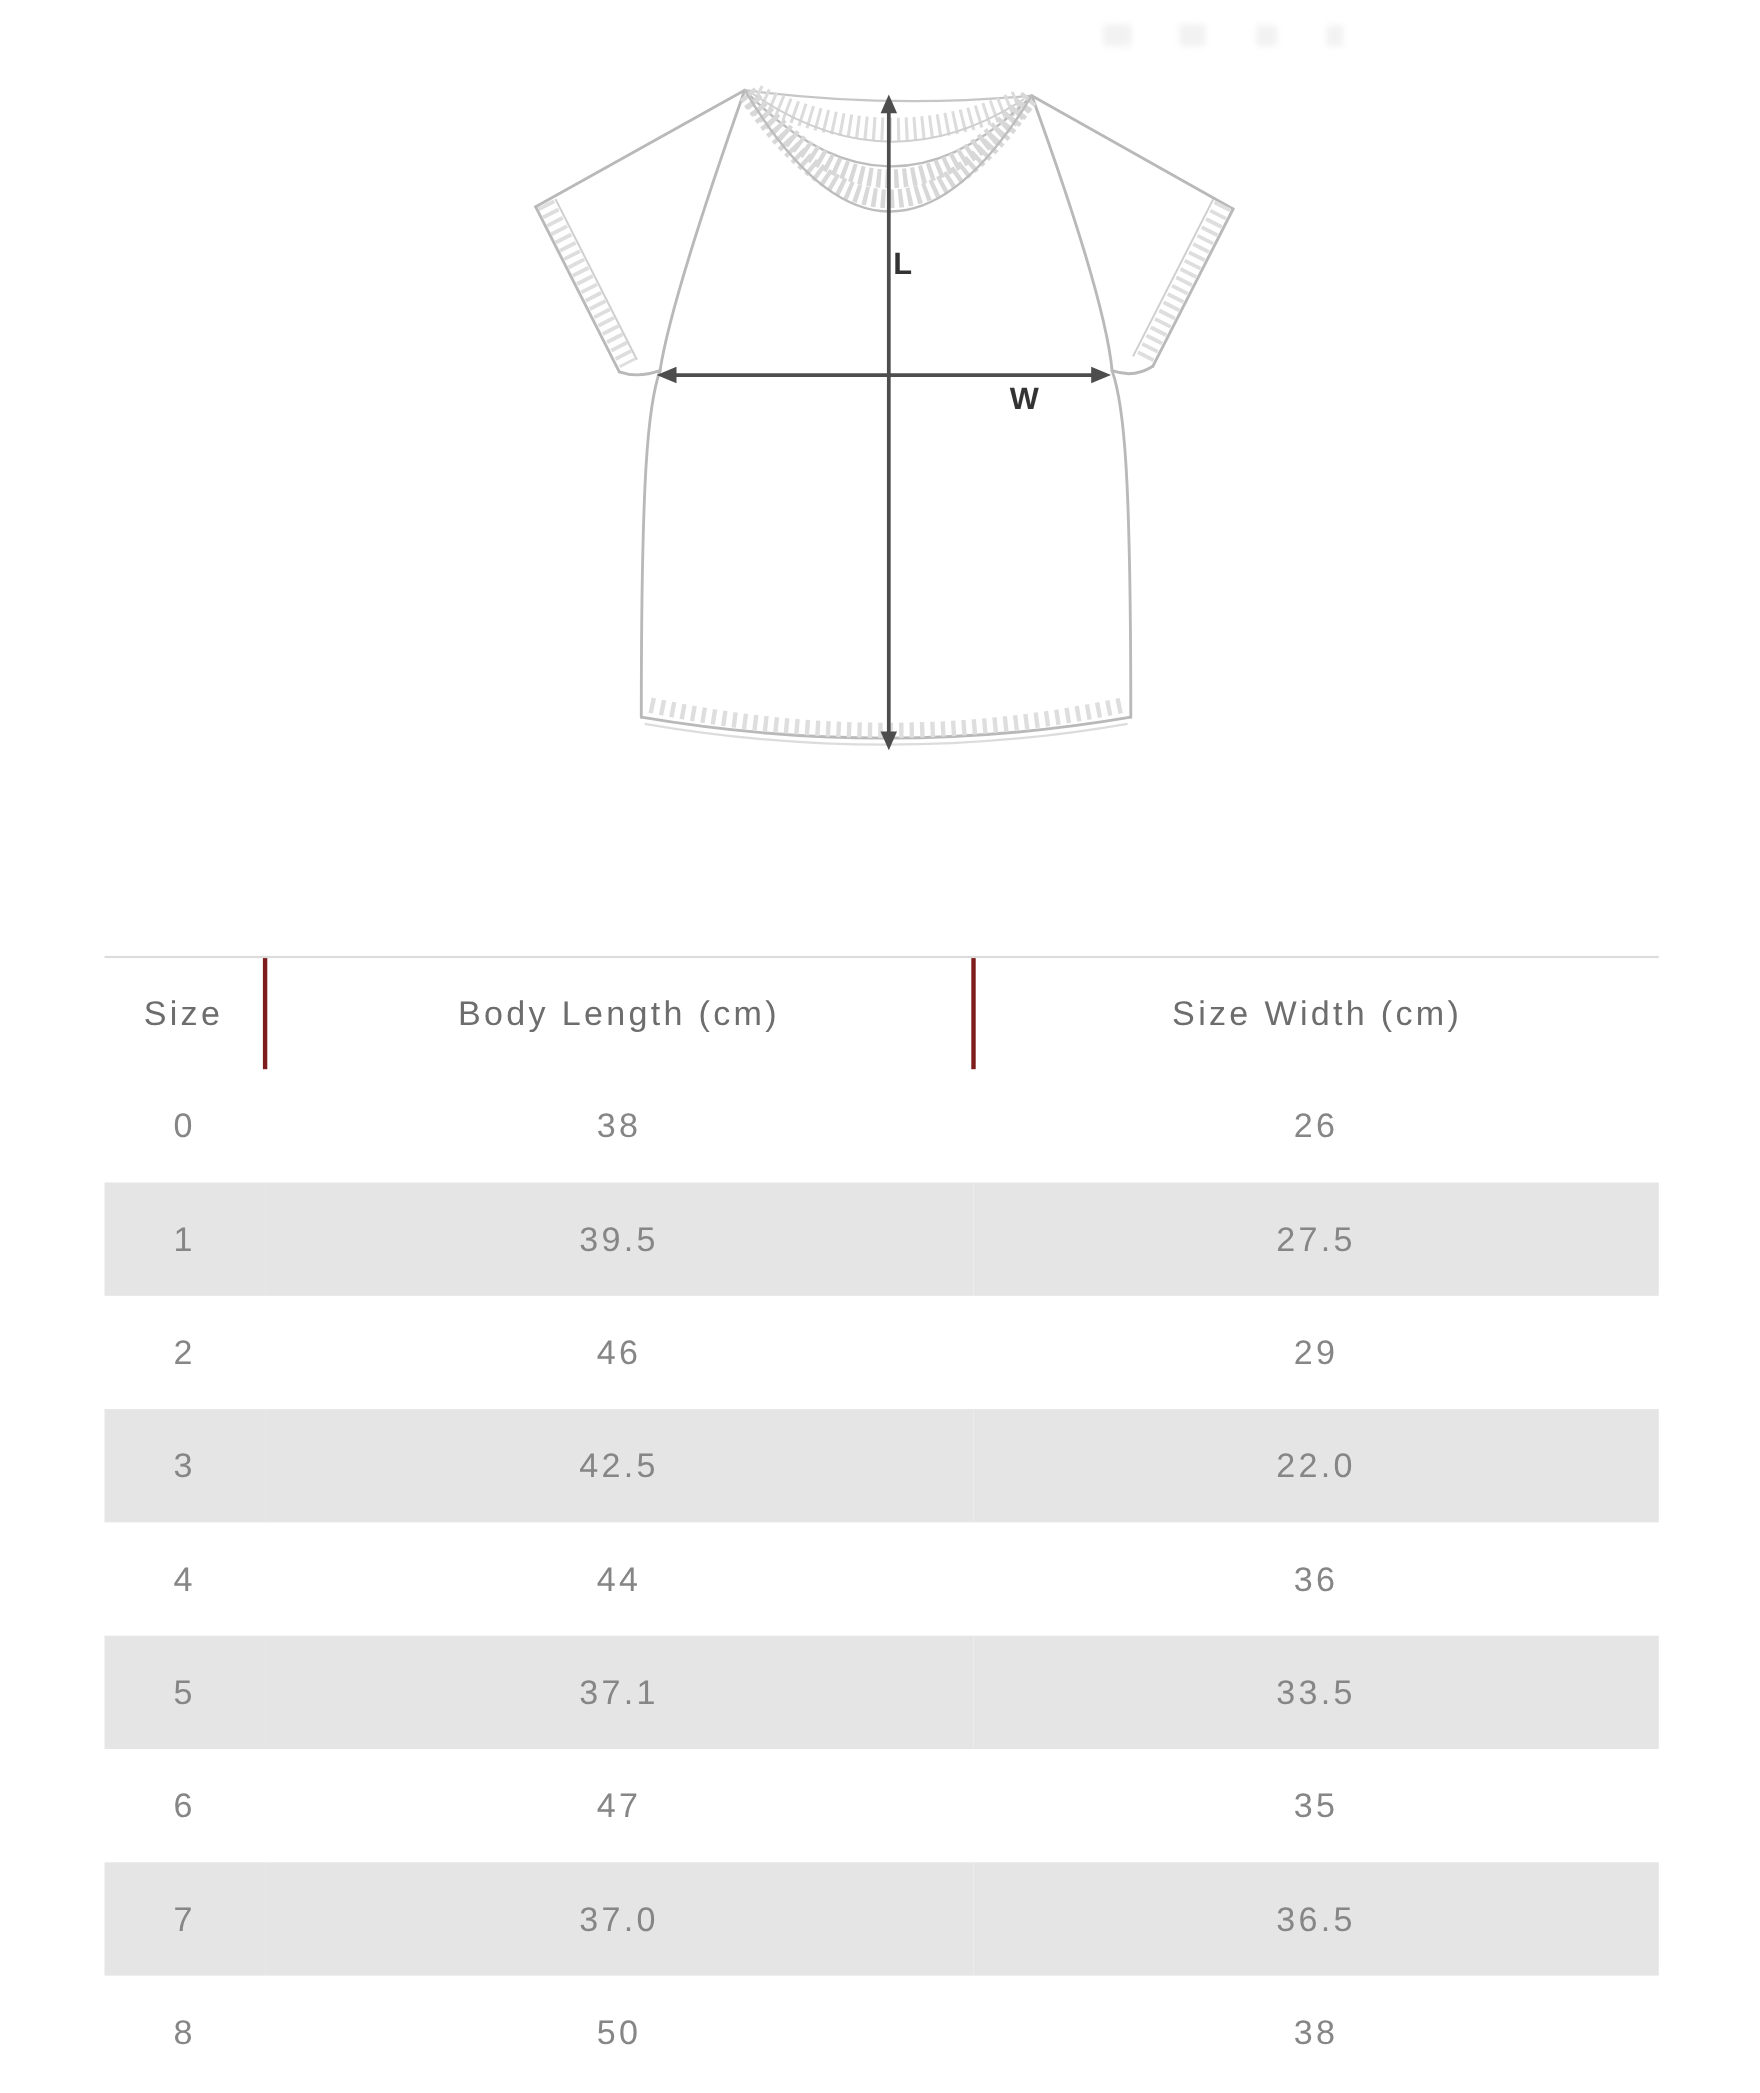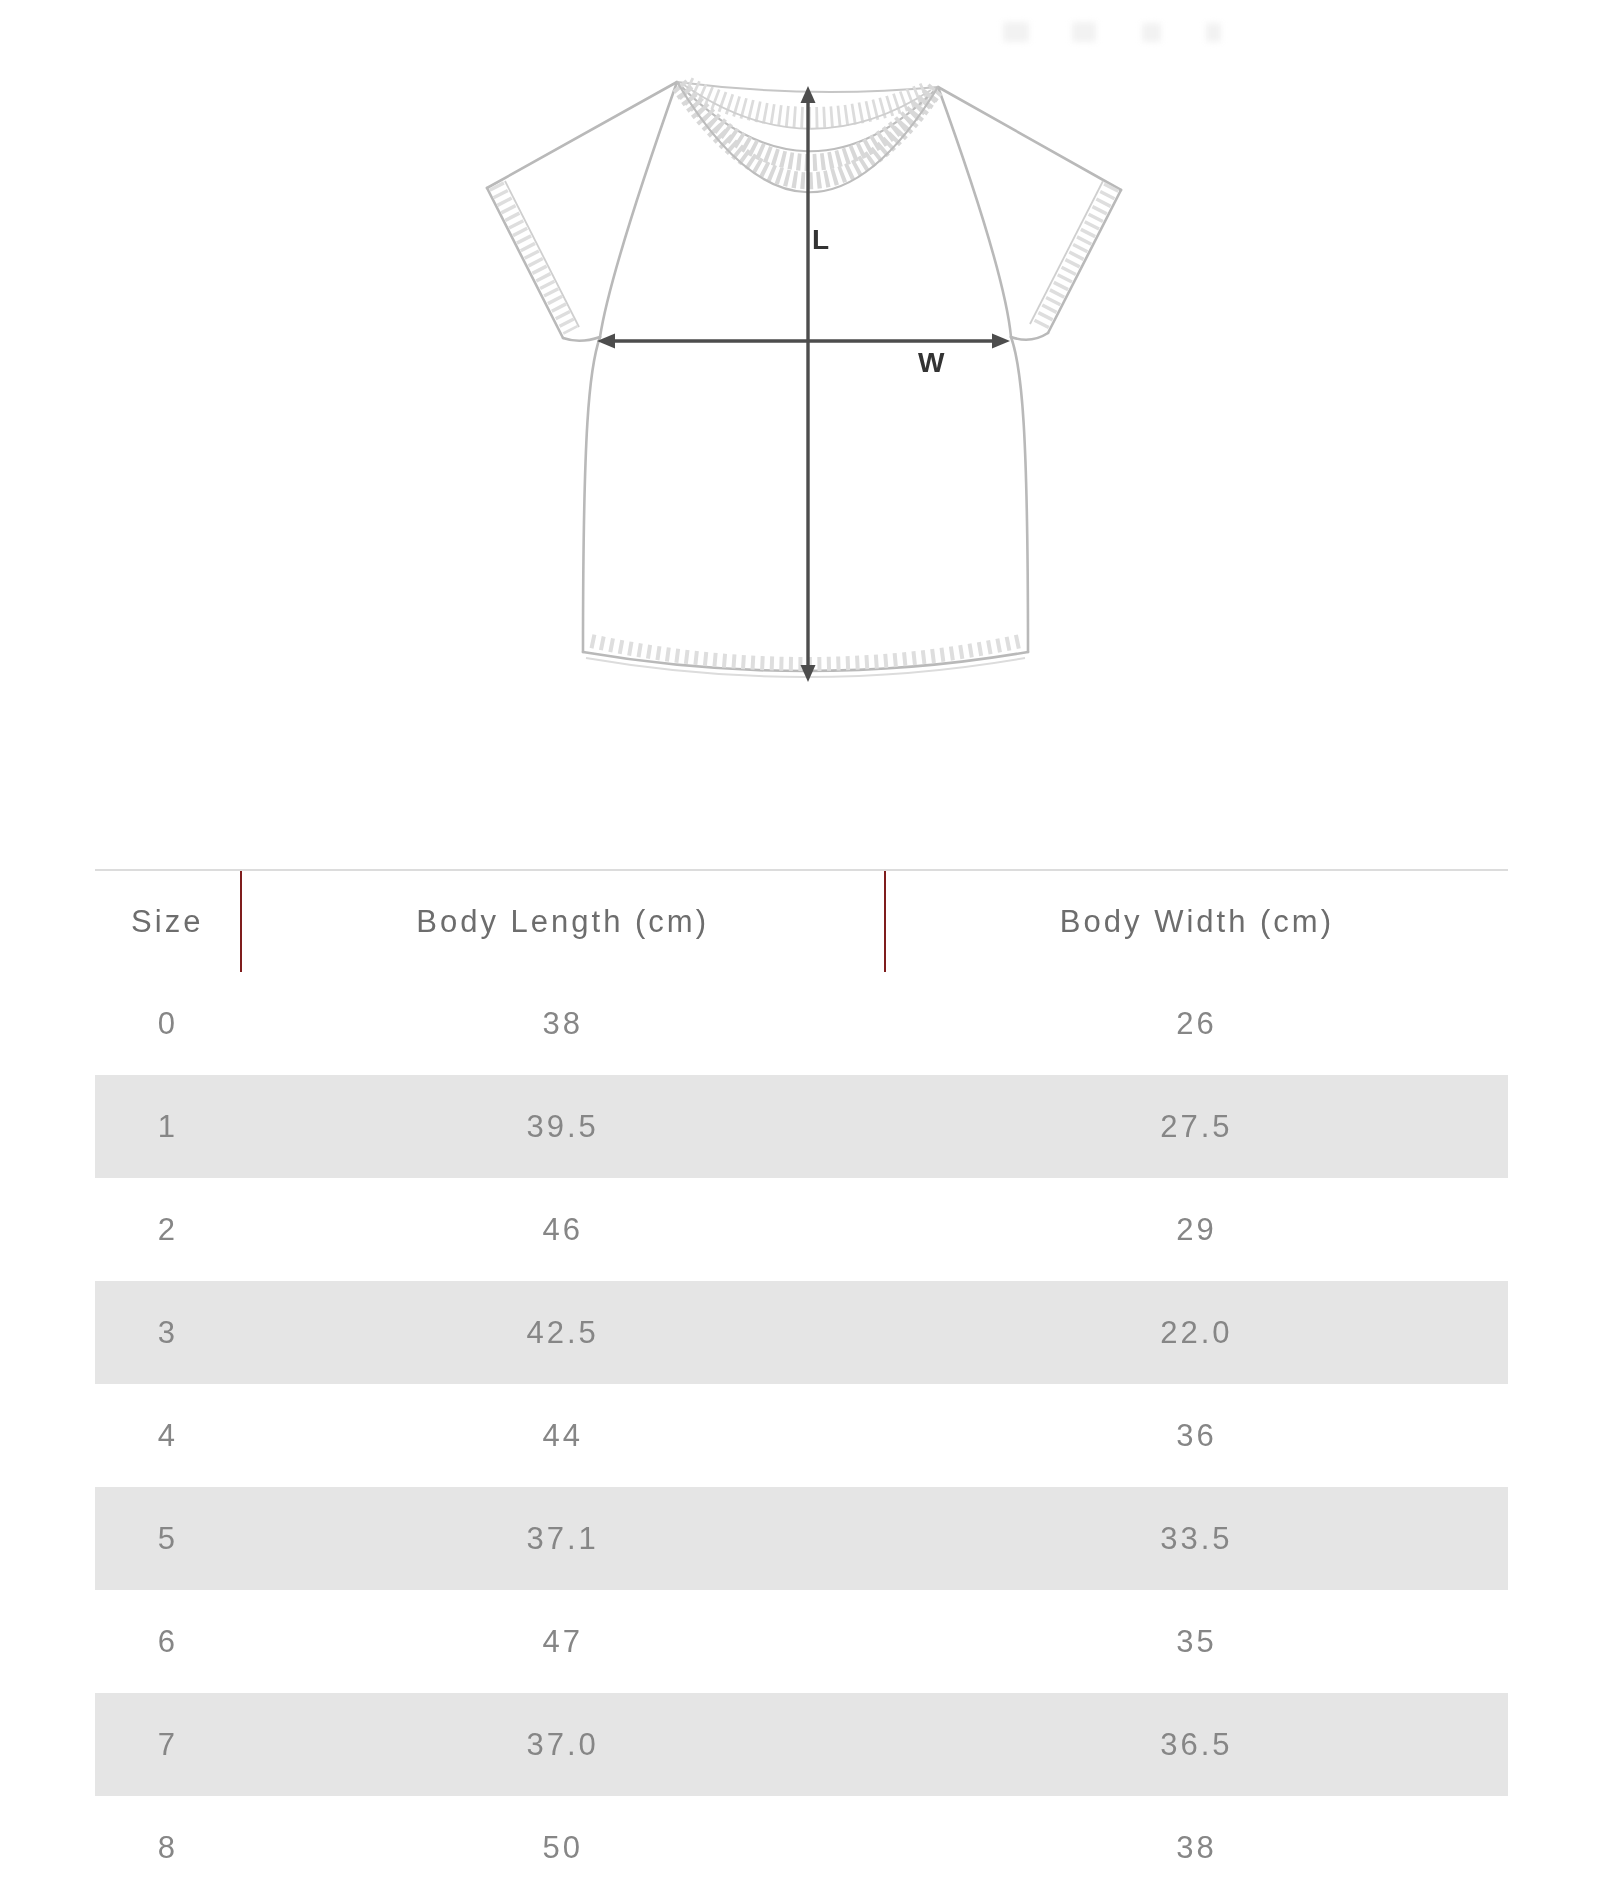--- a/index.html
+++ b/index.html
@@ -106,21 +106,21 @@
   .size-table th {
     height: 101px;
     font-size: 31px;
     font-weight: 400;
     letter-spacing: 3px;
     color: #6d6d6d;
     text-align: center;
     vertical-align: middle;
     padding: 0;
   }
-  .size-table th.divided { border-right: 2px solid #7f1d1d; }
+  .size-table th.divided { border-right: 4px solid #7f1d1d; }
   .size-table td {
     height: 103px;
     font-size: 31px;
     font-weight: 400;
     letter-spacing: 3px;
     color: #868686;
     text-align: center;
     vertical-align: middle;
     padding: 0;
   }
@@ -198,21 +198,21 @@
     <table class="size-table">
       <colgroup>
         <col class="c-size">
           <col class="c-length">
           <col class="c-width">
       </colgroup>
       <thead>
         <tr>
           <th class="divided">Size</th>
           <th class="divided">Body Length (cm)</th>
-          <th>Body Width (cm)</th>
+          <th>Size Width (cm)</th>
         </tr>
       </thead>
       <tbody>
         <tr>
           <td>0</td>
           <td>38</td>
           <td>26</td>
         </tr>
         <tr>
           <td>1</td>

